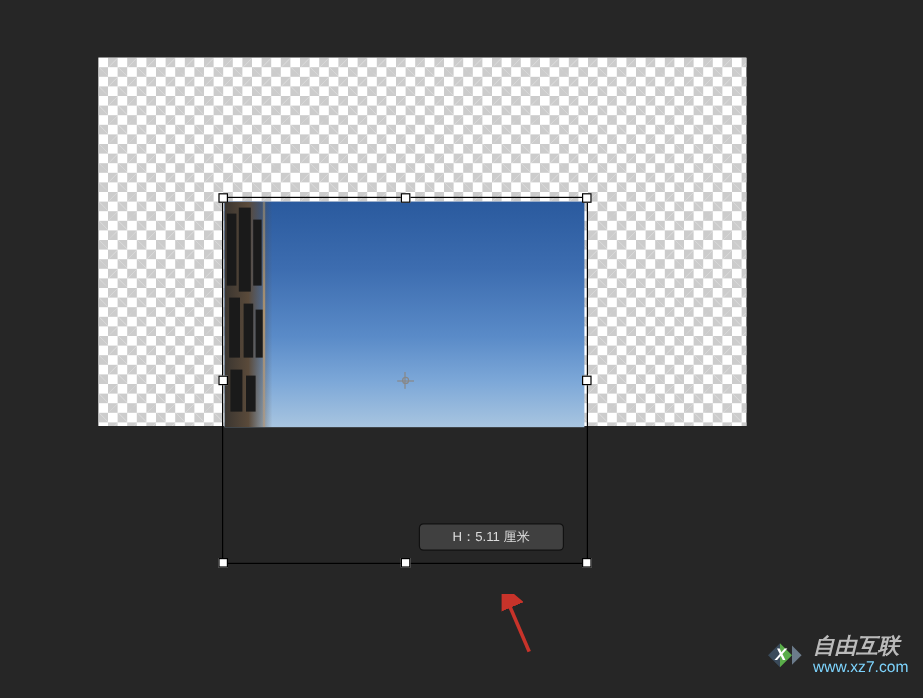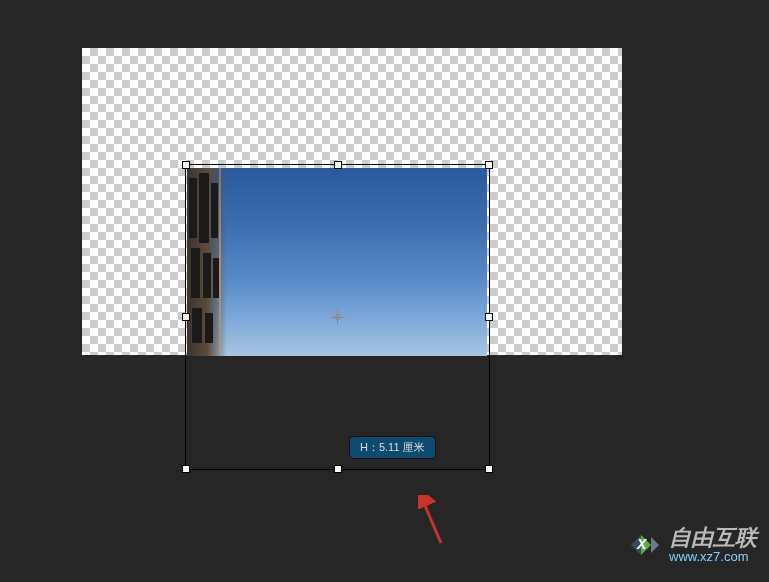--- a/index.html
+++ b/index.html
@@ -143,24 +143,24 @@
       height: 6px;
       margin-left: -3px;
       margin-top: -3px;
       border: 1px solid #888;
       border-radius: 50%;
     }
     .dimension-tooltip {
       position: absolute;
       left: 349px;
       top: 436px;
-      background: #0c4a6e;
+      background: #404040;
       border: 1px solid #111;
       border-radius: 4px;
-      padding: 3px 10px;
+      padding: 3px 27px;
       color: #ddd;
       font-size: 11px;
       white-space: nowrap;
     }
     .arrow-annotation {
       position: absolute;
       left: 418px;
       top: 495px;
       width: 30px;
       height: 55px;
@@ -178,21 +178,21 @@
       height: 36px;
       position: relative;
     }
     .watermark-text {
       display: flex;
       flex-direction: column;
       line-height: 1.1;
     }
     .watermark-title {
       color: #bbb;
-      font-size: 22px;
+      font-size: 18px;
       font-weight: bold;
       font-style: italic;
     }
     .watermark-url {
       color: #7dd3fc;
       font-size: 13px;
     }
   </style>
 </head>
 <body>

